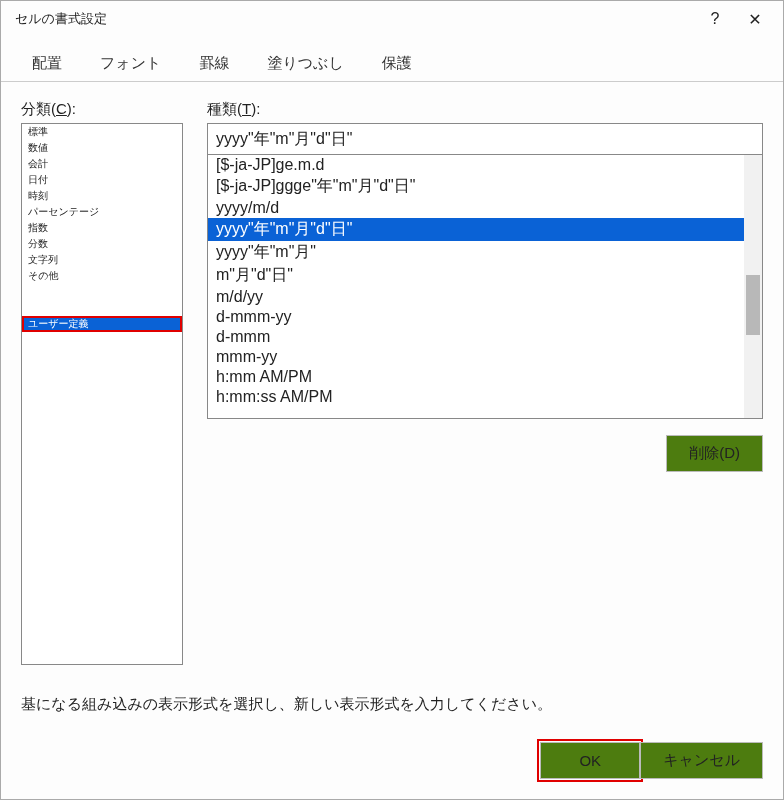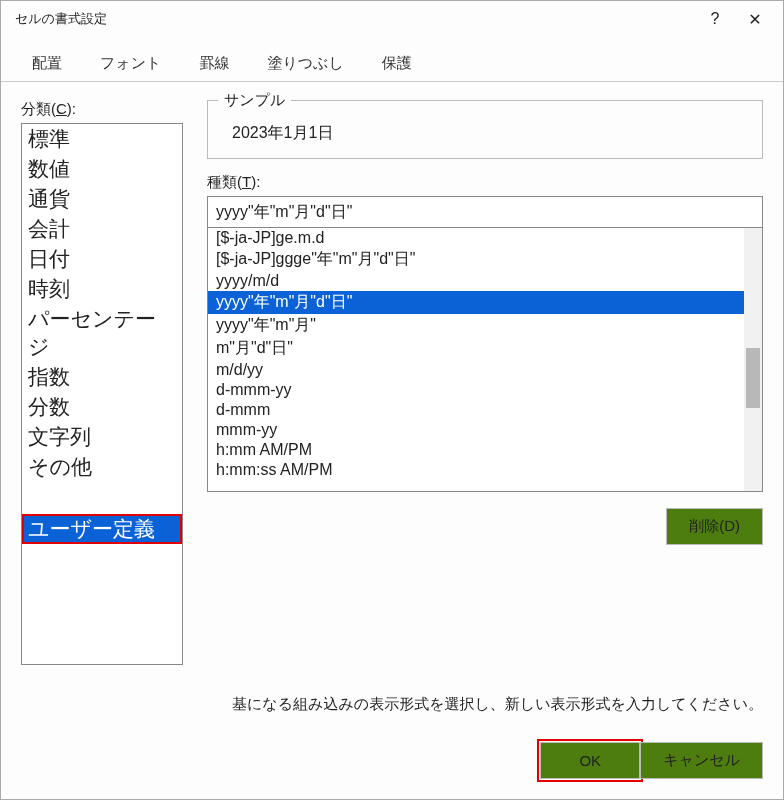--- a/index.html
+++ b/index.html
@@ -11,38 +11,38 @@
 .titlebar .close { width: 40px; text-align: center; font-size: 16px; color: #222; cursor: pointer; }
 .tabs { display: flex; padding: 0 12px; margin-top: 8px; border-bottom: 1px solid #ccc; }
 .tab { padding: 8px 18px; font-size: 15px; color: #333; cursor: pointer; border: 1px solid transparent; border-bottom: none; background: #fdfdfd; }
 .tab.active { border: 1px solid #ccc; border-bottom: 1px solid #fdfdfd; margin-bottom: -1px; background: #fdfdfd; }
 .tab.highlighted { outline: 2px solid #e00000; outline-offset: -2px; }
 .body { flex: 1; padding: 18px 20px 12px 20px; display: flex; flex-direction: column; }
 .upper { display: flex; flex: 1; }
 .left-col { width: 162px; display: flex; flex-direction: column; }
 .label { font-size: 15px; color: #222; margin-bottom: 4px; }
 .label .ul { text-decoration: underline; }
-.category-list { flex: 1; border: 1px solid #888; background: #fff; overflow-y: scroll; font-size: 21px; }
+.category-list { flex: 1; border: 1px solid #888; background: #fff; overflow-y: scroll; font-size: 10px; }
 .category-item { padding: 1px 6px; color: #222; cursor: pointer; }
 .category-item.selected { background: #0a62d6; color: #fff; margin-top: 32px; }
 .category-item.highlighted { outline: 2px solid #e00000; outline-offset: -2px; }
 .right-col { flex: 1; margin-left: 24px; display: flex; flex-direction: column; }
 .sample-box { border: 1px solid #bbb; padding: 22px 14px 14px 14px; margin-bottom: 14px; position: relative; }
 .sample-legend { position: absolute; top: -10px; left: 10px; background: #fdfdfd; padding: 0 6px; font-size: 15px; color: #222; }
 .sample-value { font-size: 16px; color: #222; padding-left: 10px; }
 .type-input { width: 100%; border: 1px solid #888; padding: 6px 8px; font-size: 16px; color: #222; margin-bottom: 0; }
 .type-list-wrap { display: flex; border: 1px solid #888; border-top: none; height: 264px; }
 .type-list { flex: 1; overflow: hidden; background: #fff; }
 .type-item { padding: 1px 8px; font-size: 16px; color: #222; cursor: pointer; white-space: nowrap; }
 .type-item.selected { background: #0a62d6; color: #fff; }
 .scrollbar-v { width: 18px; background: #f1f1f1; position: relative; }
 .scrollbar-thumb { position: absolute; width: 14px; left: 2px; background: #b8b8b8; border-radius: 0; }
 .delete-row { display: flex; justify-content: flex-end; margin-top: 16px; }
 .btn { border: 1px solid #bbb; background: #4d7c0f; padding: 8px 22px; font-size: 15px; color: #222; cursor: pointer; }
-.hint { font-size: 15px; color: #222; margin-top: 30px; text-align: right; }
+.hint { font-size: 15px; color: #222; margin-top: 30px; }
 .footer { display: flex; justify-content: flex-end; padding: 16px 20px 20px 20px; }
 .footer .btn { min-width: 100px; }
 .btn.highlighted { outline: 2px solid #e00000; outline-offset: 1px; }
 </style>
 </head>
 <body>
 
 <div class="dialog">
   <div class="titlebar">
     <span class="title">セルの書式設定</span>
@@ -60,38 +60,33 @@
 
   <div class="body">
     <div class="upper">
       <div class="left-col">
         <div class="label">
           <span>分類(</span><span class="ul">C</span><span>):</span>
         </div>
         <div class="category-list" id="category-list">
             <div class="category-item">標準</div>
             <div class="category-item">数値</div>
-            <div class="category-item">通貨</div>
             <div class="category-item">会計</div>
             <div class="category-item">日付</div>
             <div class="category-item">時刻</div>
             <div class="category-item">パーセンテージ</div>
             <div class="category-item">指数</div>
             <div class="category-item">分数</div>
             <div class="category-item">文字列</div>
             <div class="category-item">その他</div>
             <div class="category-item selected highlighted">ユーザー定義</div>
           </div>
       </div>
 
       <div class="right-col">
-        <div class="sample-box">
-          <span class="sample-legend">サンプル</span>
-          <div class="sample-value">2023年1月1日</div>
-        </div>
 
         <div class="label">
           <span>種類(</span><span class="ul">T</span><span>):</span>
         </div>
         <input class="type-input" value="yyyy&quot;年&quot;m&quot;月&quot;d&quot;日&quot;" style="">
         <div class="type-list-wrap">
           <div class="type-list" id="type-list">
               <div class="type-item">[$-ja-JP]ge.m.d</div>
               <div class="type-item">[$-ja-JP]ggge"年"m"月"d"日"</div>
               <div class="type-item">yyyy/m/d</div>

